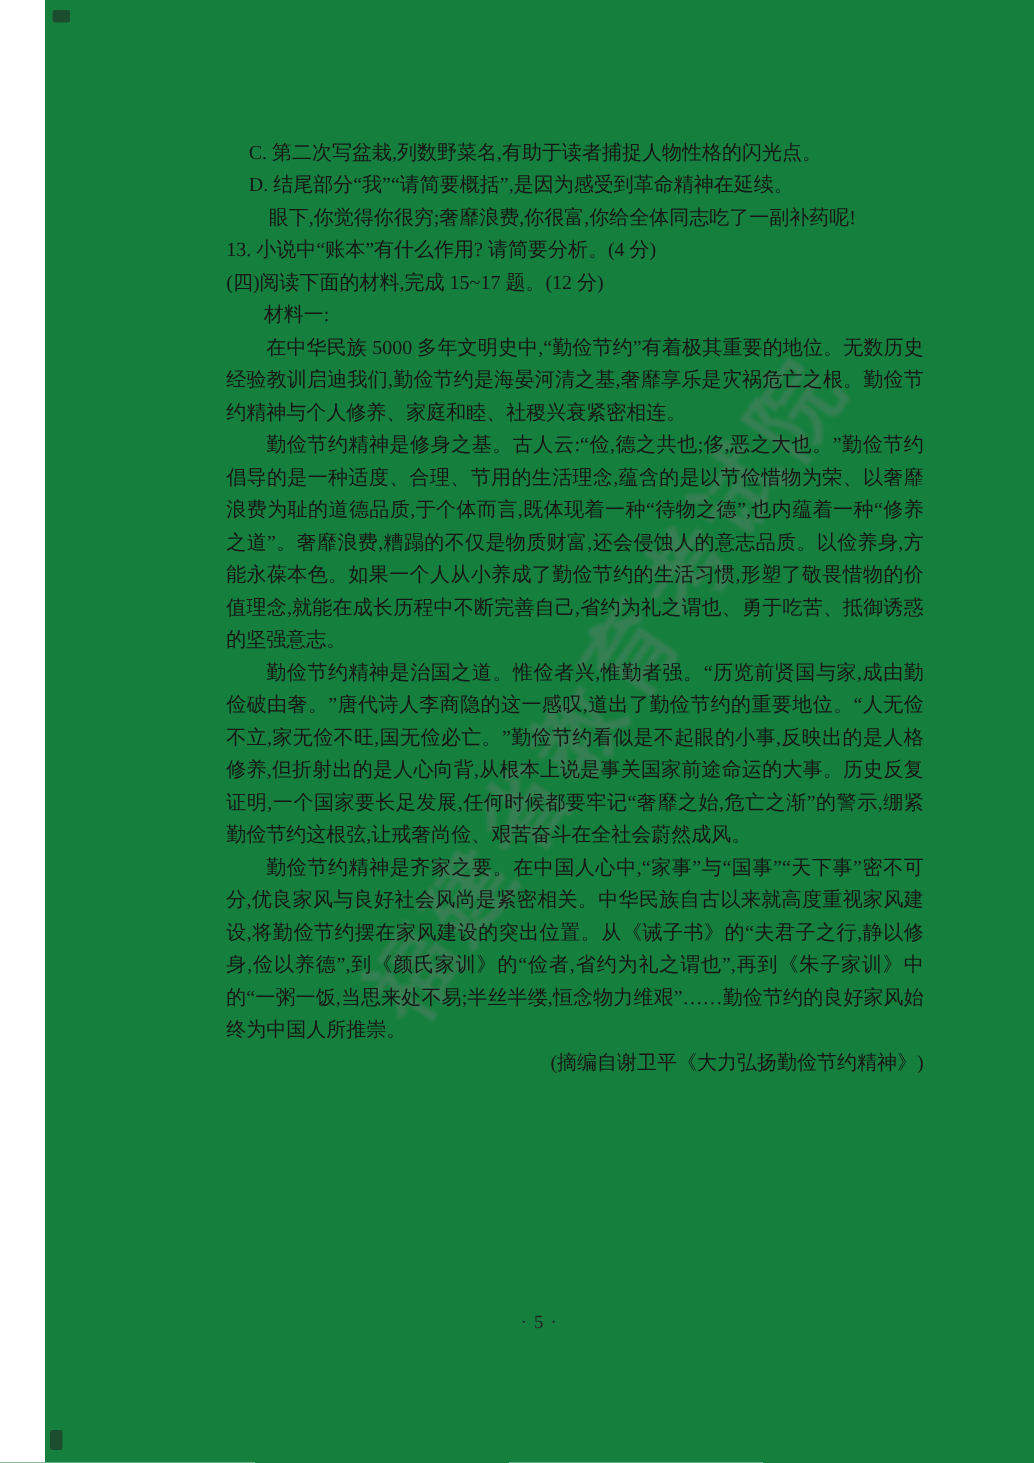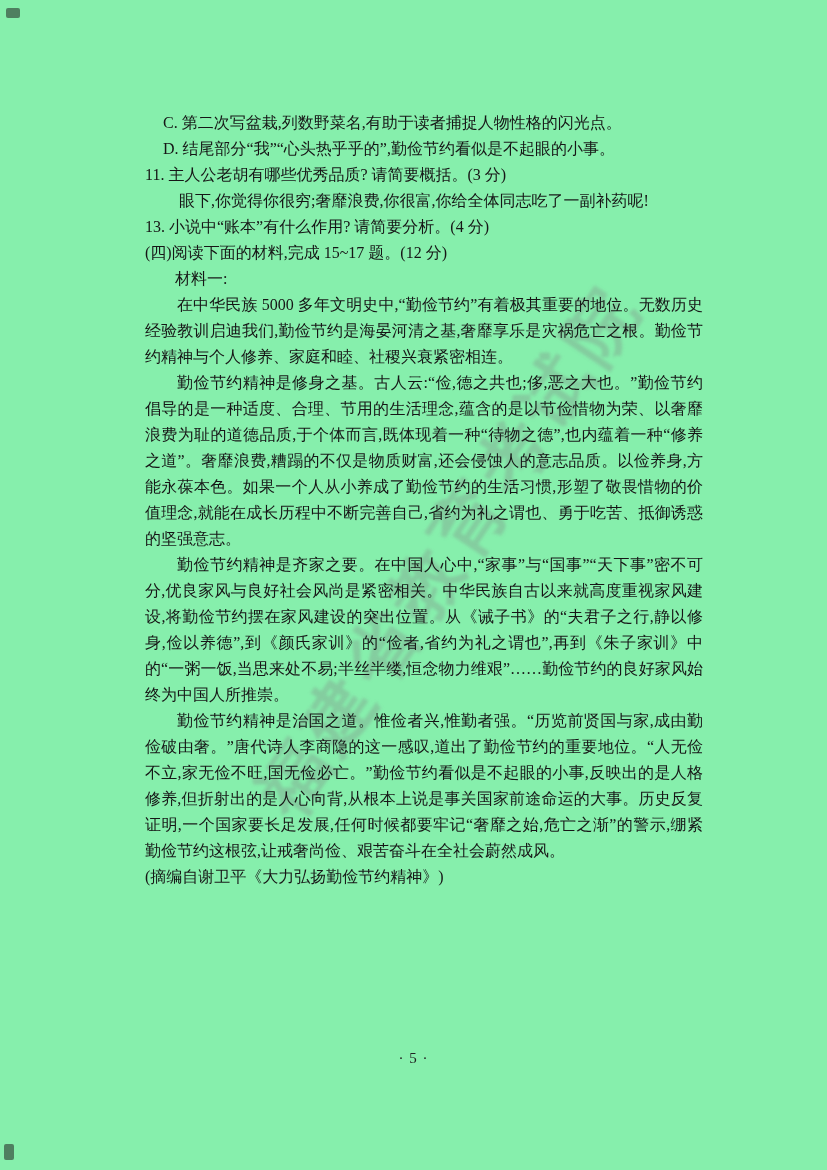--- a/index.html
+++ b/index.html
@@ -4,21 +4,21 @@
 <style>
   html,body{margin:0;padding:0;}
   body{
     width:827px;height:1170px;
     background:#fefefe;
     font-family:"Liberation Serif","DejaVu Serif",serif;
     color:#161616;
     position:relative;
     overflow:hidden;
   }
-  .page{position:absolute;inset:0;background:#86efac;}
+  .page{position:absolute;inset:0;background:#15803d;margin-left:36px;}
   
   .artifact{position:absolute;background:#222;opacity:.55;border-radius:2px;}
   .artifact.tl{left:6px;top:8px;width:14px;height:10px;}
   .artifact.bl{left:4px;bottom:10px;width:10px;height:16px;}
 
   .watermark{
     position:absolute;
     left:120px;top:310px;
     width:660px;height:480px;
     display:flex;align-items:center;justify-content:center;
@@ -39,21 +39,21 @@
     left:145px;top:110px;width:558px;
     font-size:16px;line-height:26px;
     text-align:justify;
     z-index:2;
   }
   .content p{margin:0;}
   .opt{padding-left:18px;}
   .quote{padding-left:34px;}
   .material-label{font-weight:normal;text-indent:30px;}
   .para{text-indent:32px;}
-  .attribution{text-align:left;text-indent:0;margin-top:2px;}
+  .attribution{text-align:right;text-indent:0;margin-top:2px;}
 
   .pageno{
     position:absolute;left:0;right:0;top:1050px;
     text-align:center;
     font-size:15px;
     letter-spacing:1px;
     color:#222;
     z-index:2;
   }
 </style>
@@ -62,28 +62,27 @@
 
 <div class="page">
 
   <div class="artifact tl"></div>
   <div class="artifact bl"></div>
 
   <div class="watermark">福建省教育考试院</div>
 
   <div class="content">
     <p class="opt">C. 第二次写盆栽,列数野菜名,有助于读者捕捉人物性格的闪光点。</p>
-    <p class="opt">D. 结尾部分“我”“心头热乎乎的”,勤俭节约看似是不起眼的小事。</p>
-    <p>11. 主人公老胡有哪些优秀品质? 请简要概括。(3 分)</p>
+    <p class="opt">D. 结尾部分“我”“请简要概括”,是因为感受到革命精神在延续。</p>
     <p class="quote">眼下,你觉得你很穷;奢靡浪费,你很富,你给全体同志吃了一副补药呢!</p>
     <p>13. 小说中“账本”有什么作用? 请简要分析。(4 分)</p>
     <p>(四)阅读下面的材料,完成 15~17 题。(12 分)</p>
     <p class="material-label">材料一:</p>
     <p class="para">在中华民族 5000 多年文明史中,“勤俭节约”有着极其重要的地位。无数历史经验教训启迪我们,勤俭节约是海晏河清之基,奢靡享乐是灾祸危亡之根。勤俭节约精神与个人修养、家庭和睦、社稷兴衰紧密相连。</p>
     <p class="para">勤俭节约精神是修身之基。古人云:“俭,德之共也;侈,恶之大也。”勤俭节约倡导的是一种适度、合理、节用的生活理念,蕴含的是以节俭惜物为荣、以奢靡浪费为耻的道德品质,于个体而言,既体现着一种“待物之德”,也内蕴着一种“修养之道”。奢靡浪费,糟蹋的不仅是物质财富,还会侵蚀人的意志品质。以俭养身,方能永葆本色。如果一个人从小养成了勤俭节约的生活习惯,形塑了敬畏惜物的价值理念,就能在成长历程中不断完善自己,省约为礼之谓也、勇于吃苦、抵御诱惑的坚强意志。</p>
+    <p class="para">勤俭节约精神是治国之道。惟俭者兴,惟勤者强。“历览前贤国与家,成由勤俭破由奢。”唐代诗人李商隐的这一感叹,道出了勤俭节约的重要地位。“人无俭不立,家无俭不旺,国无俭必亡。”勤俭节约看似是不起眼的小事,反映出的是人格修养,但折射出的是人心向背,从根本上说是事关国家前途命运的大事。历史反复证明,一个国家要长足发展,任何时候都要牢记“奢靡之始,危亡之渐”的警示,绷紧勤俭节约这根弦,让戒奢尚俭、艰苦奋斗在全社会蔚然成风。</p>
     <p class="para">勤俭节约精神是齐家之要。在中国人心中,“家事”与“国事”“天下事”密不可分,优良家风与良好社会风尚是紧密相关。中华民族自古以来就高度重视家风建设,将勤俭节约摆在家风建设的突出位置。从《诫子书》的“夫君子之行,静以修身,俭以养德”,到《颜氏家训》的“俭者,省约为礼之谓也”,再到《朱子家训》中的“一粥一饭,当思来处不易;半丝半缕,恒念物力维艰”……勤俭节约的良好家风始终为中国人所推崇。</p>
-    <p class="para">勤俭节约精神是治国之道。惟俭者兴,惟勤者强。“历览前贤国与家,成由勤俭破由奢。”唐代诗人李商隐的这一感叹,道出了勤俭节约的重要地位。“人无俭不立,家无俭不旺,国无俭必亡。”勤俭节约看似是不起眼的小事,反映出的是人格修养,但折射出的是人心向背,从根本上说是事关国家前途命运的大事。历史反复证明,一个国家要长足发展,任何时候都要牢记“奢靡之始,危亡之渐”的警示,绷紧勤俭节约这根弦,让戒奢尚俭、艰苦奋斗在全社会蔚然成风。</p>
     <p class="attribution">(摘编自谢卫平《大力弘扬勤俭节约精神》)</p>
   </div>
 
   <div class="pageno">· 5 ·</div>
 
 </div>
 
 </body></html>

